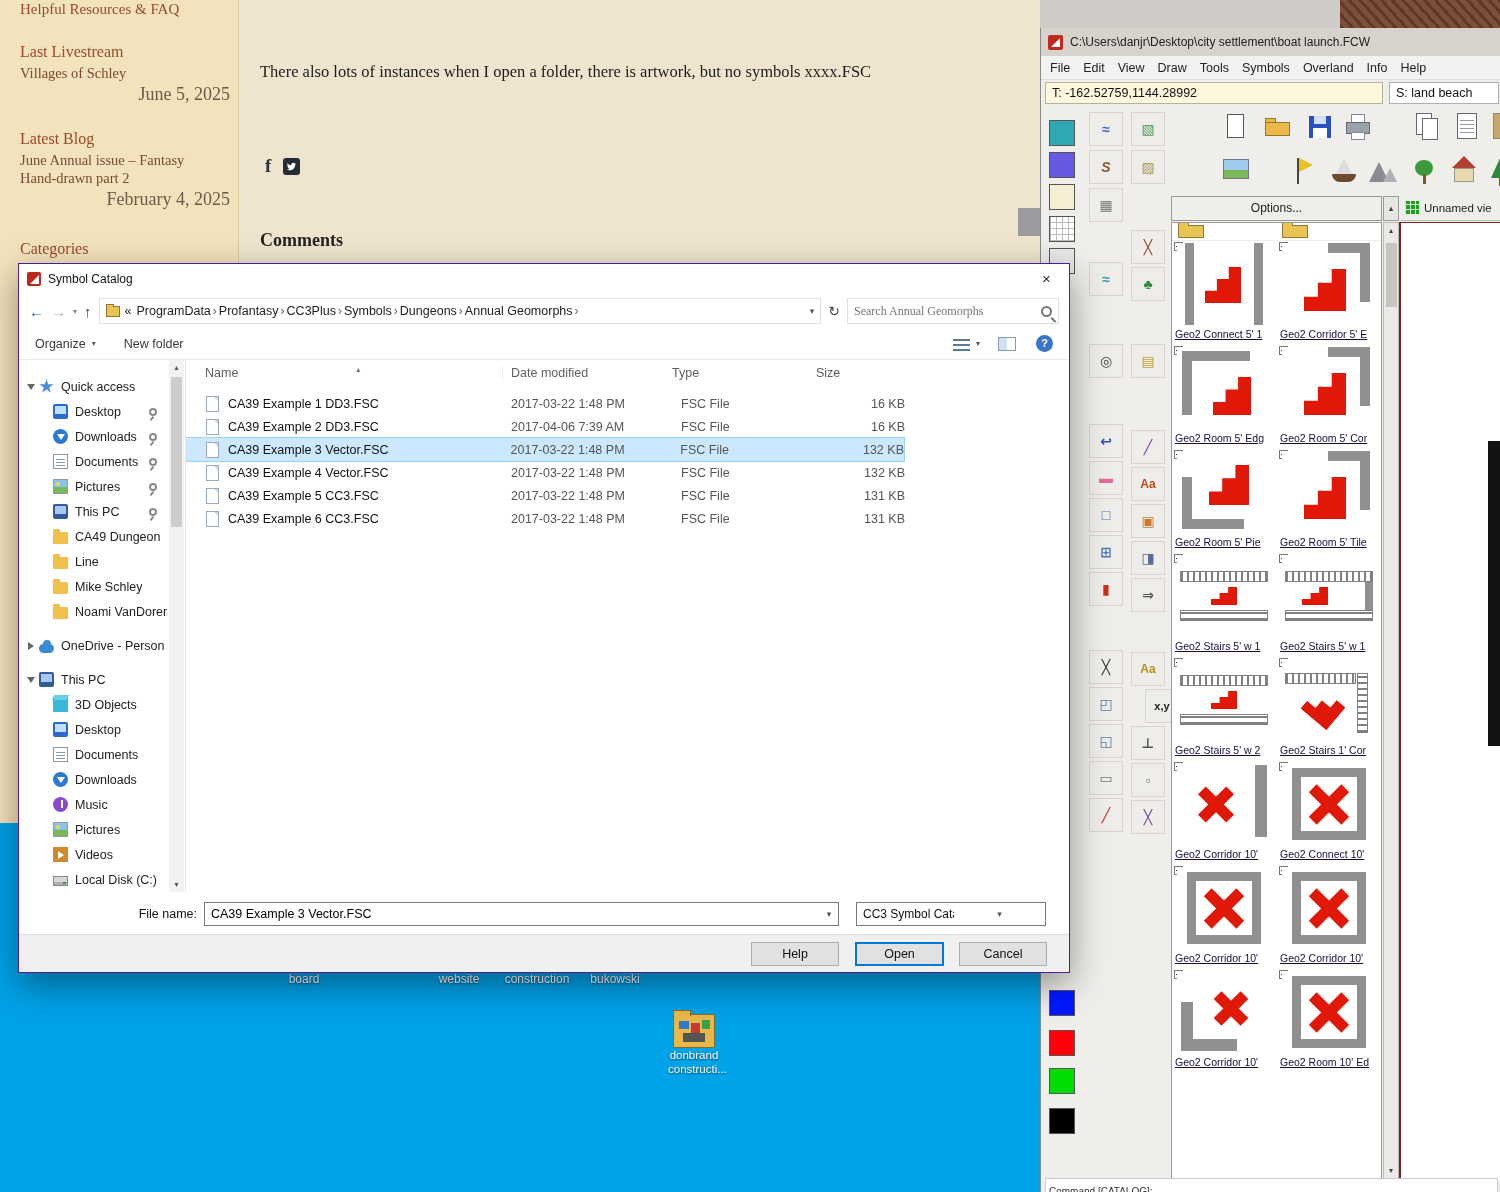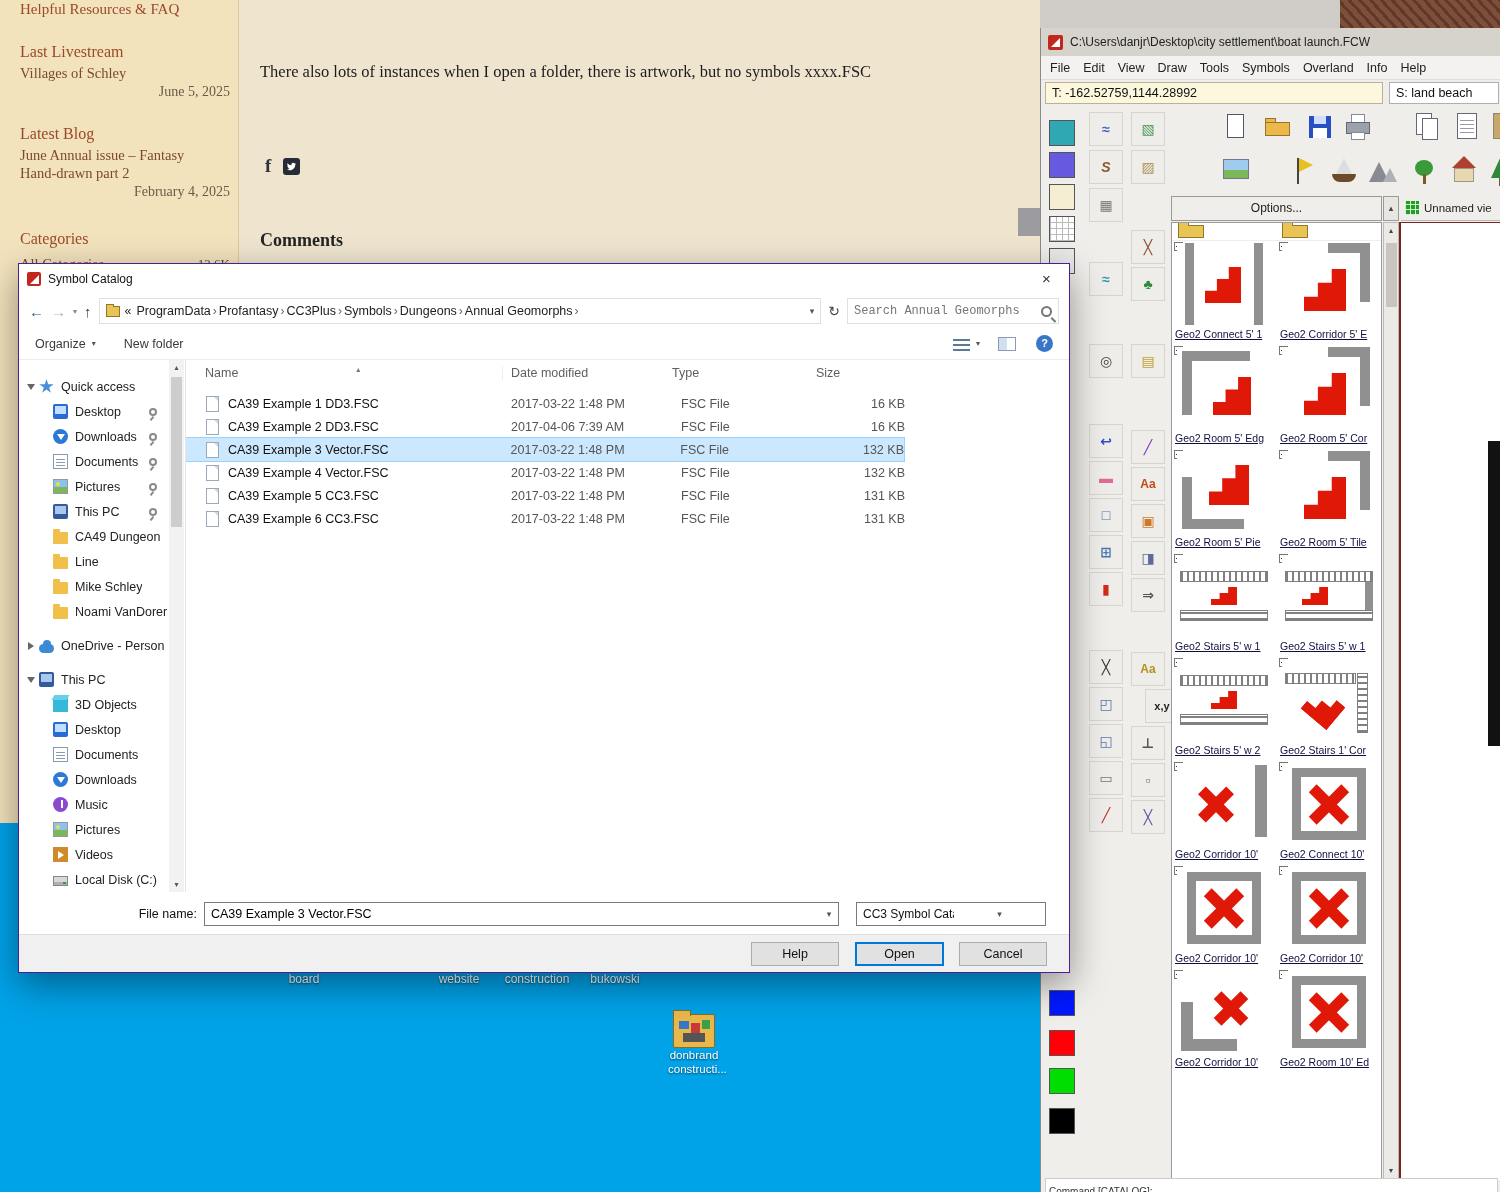--- a/index.html
+++ b/index.html
@@ -8,21 +8,21 @@
   .screen { position:relative; width:1500px; height:1192px; overflow:hidden; background:#00a2e8; }
 
   
   .webpage { position:absolute; left:0; top:0; width:1040px; height:823px; background:#efe5cf;
              font-family:"Liberation Serif","DejaVu Serif",serif; z-index:1; }
   .web-sidebar { position:absolute; left:0; top:0; width:239px; height:100%; background:#f3e3bd;
                  border-right:1px solid #dcc99f; padding:1px 8px 0 20px; }
   .faq-link { font-size:15px; color:#9a4a2a; line-height:17px; }
   .side-heading { font-size:16px; font-weight:normal; color:#9a4a28; margin-top:25px; }
   .side-link { font-size:14.5px; color:#7b4a2c; margin-top:3px; line-height:1.25; }
-  .side-date { text-align:right; font-size:14px; color:#6a5a48; margin-top:2px; }
+  .side-date { text-align:right; font-size:18px; color:#6a5a48; margin-top:2px; }
   .cat-row { display:flex; justify-content:space-between; margin-top:8px; }
   .cat-label { font-size:14.5px; color:#7b4a2c; }
   .cat-count { font-size:13px; color:#4a4a44; }
   .web-main { position:absolute; left:240px; top:0; right:0; height:100%; }
   .post-text { position:absolute; left:20px; top:62px; width:740px; font-size:16.5px; color:#1c1c1c; }
   .social { position:absolute; left:25px; top:155px; display:flex; gap:12px; align-items:center; }
   .fb-icon { font-size:19px; font-weight:bold; color:#2b3240; font-family:"Liberation Serif",serif; }
   .tw-icon { width:17px; height:17px; background:#262c36; border-radius:3px; display:flex; align-items:center; justify-content:center; }
   .comment-frag { position:absolute; left:778px; top:208px; width:22px; height:28px; background:#9c9ca0; }
   .comments-heading { position:absolute; left:20px; top:230px; font-size:18px; font-weight:bold; color:#242424; }
@@ -157,21 +157,21 @@
   .addr-folder { width:14px; height:11px; background:#e8c454; border:1px solid #96752c; position:relative; flex:none; }
   .addr-folder::before { content:""; position:absolute; left:-1px; top:-3px; width:6px; height:2px;
         background:#e8c454; border:1px solid #96752c; border-bottom:none; }
   .crumb { font-size:12.5px; color:#222; }
   .crumb-sep { font-size:12px; color:#666; margin:0 2px; }
   .addr-caret { margin-left:auto; font-size:9px; color:#555; }
   .refresh { font-size:14px; color:#444; }
   .search-box { width:212px; height:26px; border:1px solid #e0e0e0; display:flex; align-items:center;
         padding:0 6px; gap:6px; background:#fff; }
   .search-box input { border:none; outline:none; flex:1; font-size:12px; color:#333; min-width:0;
-        font-family:Liberation Mono, monospace; background:transparent; }
+        font-family:Liberation Serif, serif; background:transparent; }
   .mag { width:11px; height:11px; border:2px solid #777; border-radius:50%; position:relative; flex:none; }
   .mag::after { content:""; position:absolute; left:9px; top:9px; width:6px; height:2px; background:#777;
         transform:rotate(45deg); transform-origin:0 0; }
   .dlg-toolbar { position:absolute; left:0; top:64px; right:0; height:32px; border-bottom:1px solid #ececec;
         display:flex; align-items:center; padding:0 16px; gap:6px; color:#3a3a3a; }
   .tool-caret { font-size:8px; color:#555; }
   .tool-spacer { flex:1; }
   .viewlist-icon { width:17px; height:14px; background:
         repeating-linear-gradient(0deg,#5a7a9a 0 2px,transparent 2px 5px); }
   .panepreview-icon { width:18px; height:14px; border:1px solid #8a9ab0; background:

